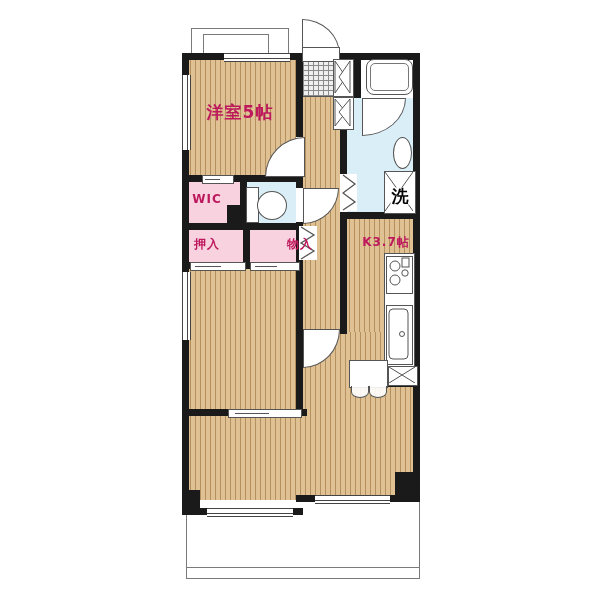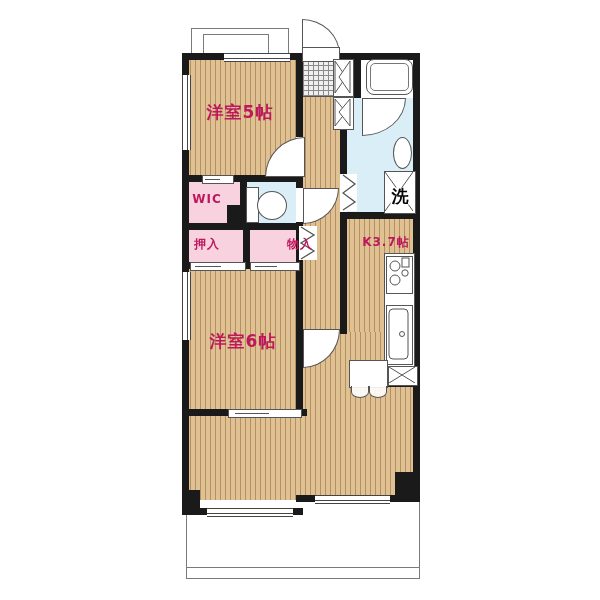--- a/index.html
+++ b/index.html
@@ -176,16 +176,15 @@
       </svg>
   </div>
   <div class="fixture" style="left:349px;top:360px;width:37px;height:26px;"></div>
   <div class="scallop" style="left:351px;top:386px;width:16px;height:11px;"></div>
   <div class="scallop" style="left:369px;top:386px;width:16px;height:11px;"></div>
 
   <div class="lbl lbl-lg" style="left:240px;top:112px;">洋室5帖</div>
   <div class="lbl lbl-md" style="left:207px;top:199px;">WIC</div>
   <div class="lbl lbl-md" style="left:207px;top:244px;">押入</div>
   <div class="lbl lbl-md" style="left:269px;top:244px;margin-left:31px;">物入</div>
-  <div class="lbl lbl-lg" style="left:243px;top:341px;">洋室6帖</div>
   <div class="lbl lbl-md" style="left:386px;top:242px;">K3.7帖</div>
 
 </div>
 
 </body></html>

